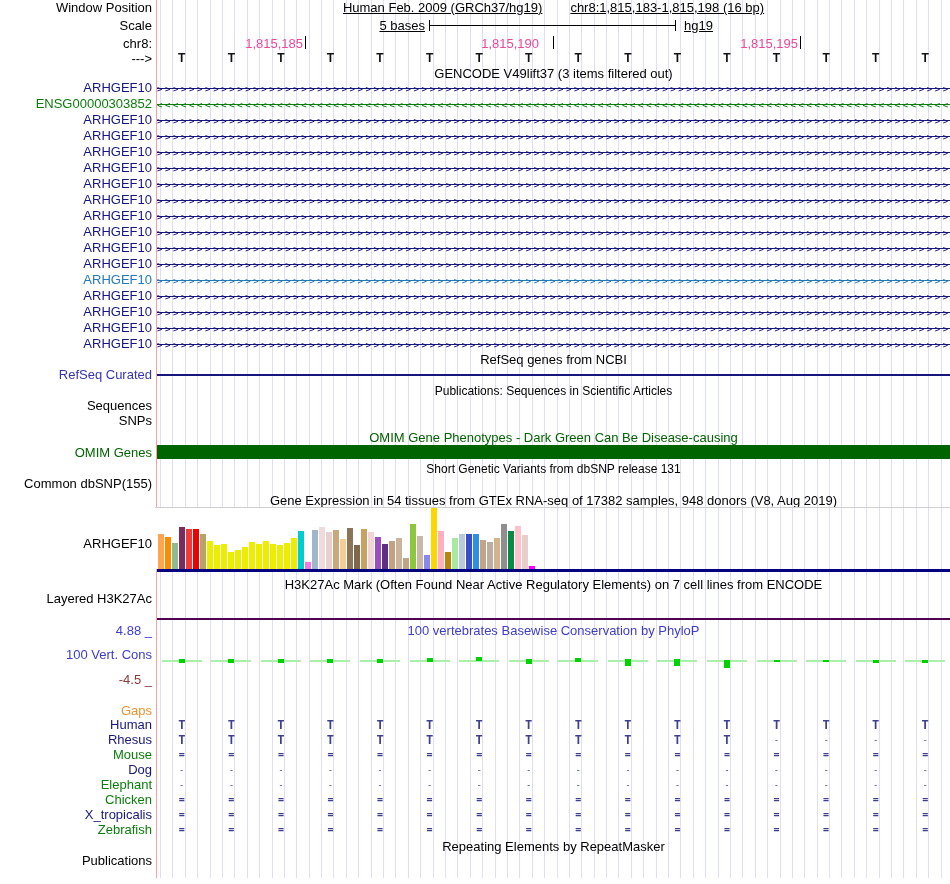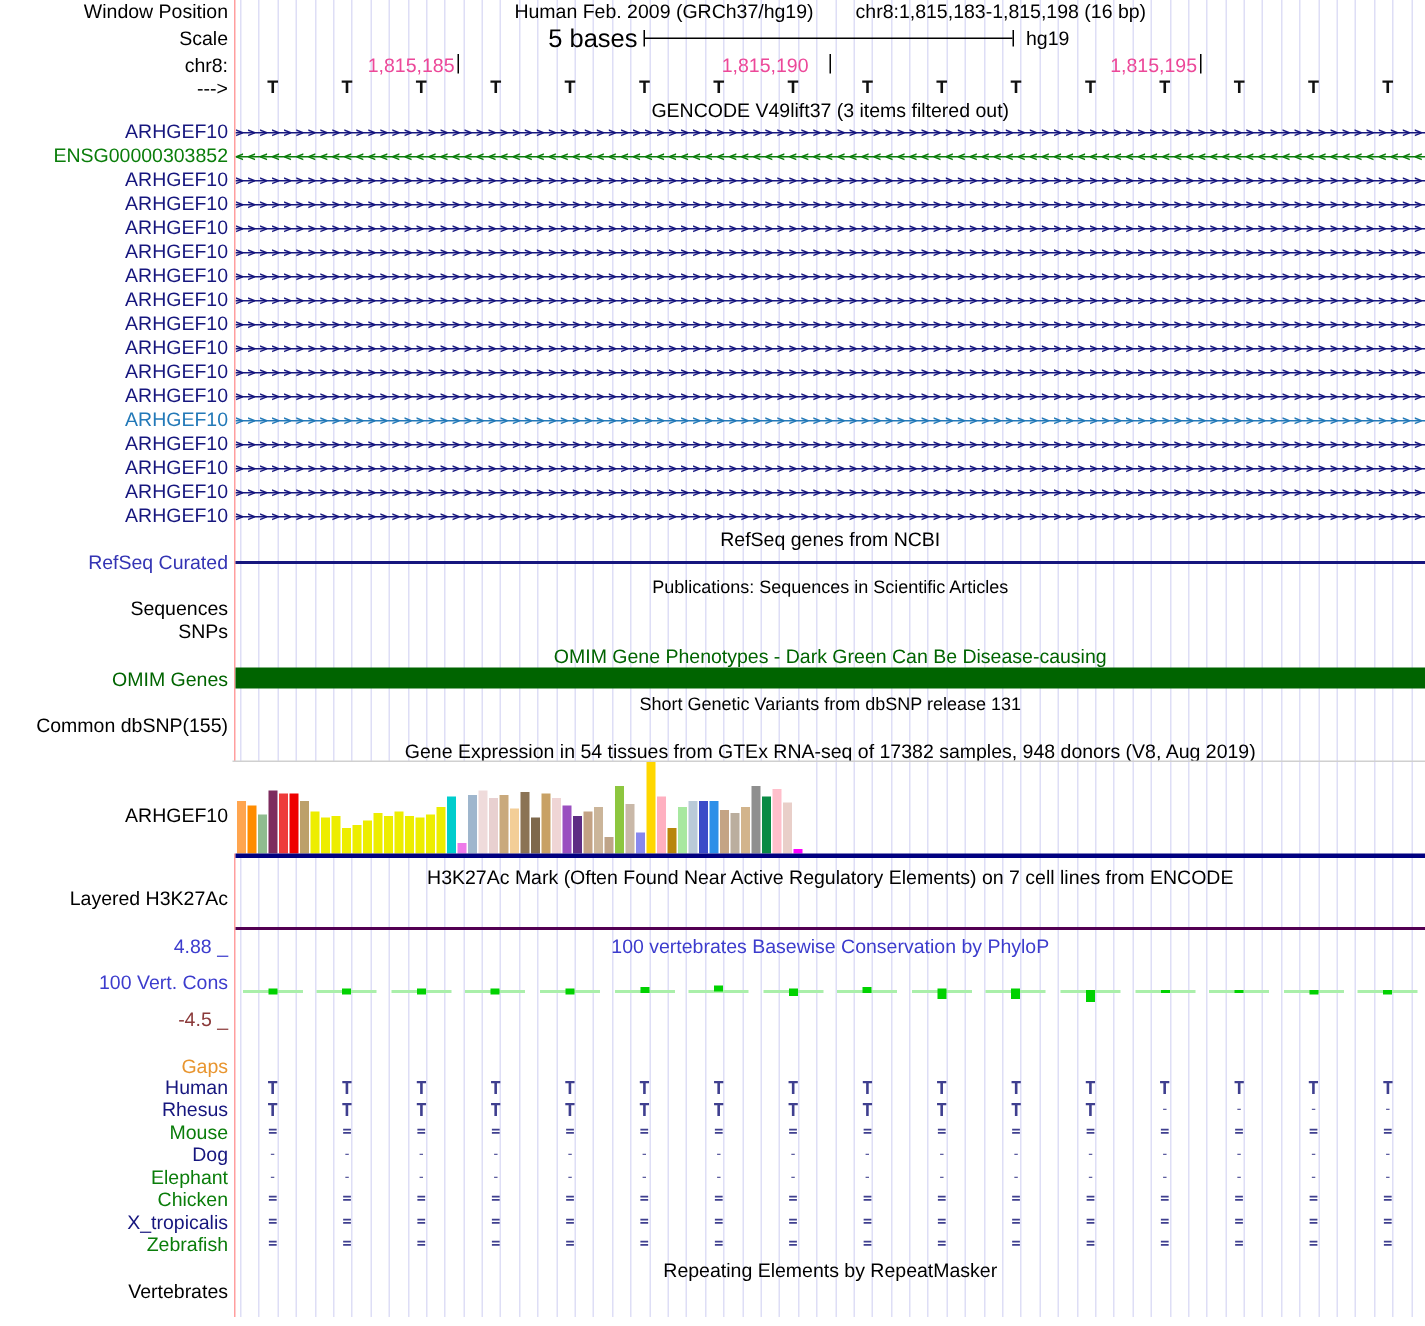--- a/index.html
+++ b/index.html
@@ -4,21 +4,21 @@
 <style>
   html,body { margin:0; padding:0; background:#fff; }
   body { font-family:"Liberation Sans", sans-serif; }
   #canvas { position:relative; width:950px; height:884px; background:#fff; overflow:hidden; }
   .lbl { position:absolute; left:0; width:152px; text-align:right; font-size:13px; line-height:14px; white-space:nowrap; color:#000; }
   .hdr { position:absolute; left:157px; width:793px; text-align:center; font-size:13px; line-height:14px; white-space:nowrap; color:#000; }
   .dkgreen { color:#006400; }
   .blue { color:#3C3CCD; }
   .maroon { color:#8B3A3A; }
   .orange { color:#E8952F; }
-  .abs { position:absolute; }
+  .abs { position:absolute;text-decoration:underline; }
   .tick { position:absolute; width:1px; height:13px; background:#000; }
   .coord { position:absolute; width:95px; text-align:right; font-size:13px; line-height:14px; color:#ec4899; }
   .seqT { position:absolute; width:16px; text-align:center; font-size:12px; font-weight:bold; color:#111; line-height:14px; }
   .generow { position:absolute; left:157px; width:793px; height:16px; overflow:hidden; }
   .geneline { position:absolute; left:0; top:7px; width:100%; height:1px; }
   .genearrows { position:absolute; left:0; top:0; font-family:"DejaVu Sans Mono", monospace; font-size:9px; font-weight:bold; letter-spacing:2.6px; line-height:16px; white-space:nowrap; }
   .mzsym { position:absolute; width:18px; text-align:center; color:#3F3F8F; font-family:"DejaVu Sans Mono", monospace; }
 </style>
 </head>
 <body>
@@ -93,21 +93,21 @@
       <div style="left: 156px; top: 0px; width: 1px; height: 878px; background: rgb(255, 158, 158); position: absolute;"></div>
     </div>
 
   <div class="lbl" style="top:1px;">Window Position</div>
   <div class="abs" style="left:157px;top:1px;width:793px;display:flex;justify-content:center;gap:28px;">
     <span style="font-size:13px;line-height:14px;">Human Feb. 2009 (GRCh37/hg19)</span>
     <span style="font-size:13px;line-height:14px;">chr8:1,815,183-1,815,198 (16 bp)</span>
   </div>
 
   <div class="lbl" style="top:19px;">Scale</div>
-  <div class="abs" style="left:345px;top:19px;width:80px;text-align:right;font-size:17px;line-height:14px;">5 bases</div>
+  <div class="abs" style="left:345px;top:19px;width:80px;text-align:right;font-size:13px;line-height:14px;">5 bases</div>
   <div class="abs" style="left:429px;top:20px;width:245px;height:11px;border-left:1px solid #000;border-right:1px solid #000;">
     <div class="abs" style="left:0;top:5px;width:100%;height:1px;background:#000;"></div>
   </div>
   <div class="abs" style="left:684px;top:19px;font-size:13px;line-height:14px;">hg19</div>
 
   <div class="lbl" style="top:37px;">chr8:</div>
   <div class="coord" style="left:208px;top:37px;">1,815,185</div>
   <div class="tick" style="left:305px;top:36px;"></div>
   <div class="coord" style="left:444px;top:37px;">1,815,190</div>
   <div class="tick" style="left:553px;top:36px;"></div>
@@ -477,15 +477,15 @@
       <span class="mzsym" style="left: 618.844px; top: 823px; position: absolute; color: rgb(63, 63, 143); font-size: 10px; font-weight: bold; line-height: 14px;">=</span>
       <span class="mzsym" style="left: 668.406px; top: 823px; position: absolute; color: rgb(63, 63, 143); font-size: 10px; font-weight: bold; line-height: 14px;">=</span>
       <span class="mzsym" style="left: 717.969px; top: 823px; position: absolute; color: rgb(63, 63, 143); font-size: 10px; font-weight: bold; line-height: 14px;">=</span>
       <span class="mzsym" style="left: 767.531px; top: 823px; position: absolute; color: rgb(63, 63, 143); font-size: 10px; font-weight: bold; line-height: 14px;">=</span>
       <span class="mzsym" style="left: 817.094px; top: 823px; position: absolute; color: rgb(63, 63, 143); font-size: 10px; font-weight: bold; line-height: 14px;">=</span>
       <span class="mzsym" style="left: 866.656px; top: 823px; position: absolute; color: rgb(63, 63, 143); font-size: 10px; font-weight: bold; line-height: 14px;">=</span>
       <span class="mzsym" style="left: 916.219px; top: 823px; position: absolute; color: rgb(63, 63, 143); font-size: 10px; font-weight: bold; line-height: 14px;">=</span>
     </div>
 
   <div class="hdr" style="top:840px;">Repeating Elements by RepeatMasker</div>
-  <div class="lbl" style="top:854px;">Vertebrates</div>
+  <div class="lbl" style="top:854px;">Publications</div>
 
 </div>
 
 </body></html>

